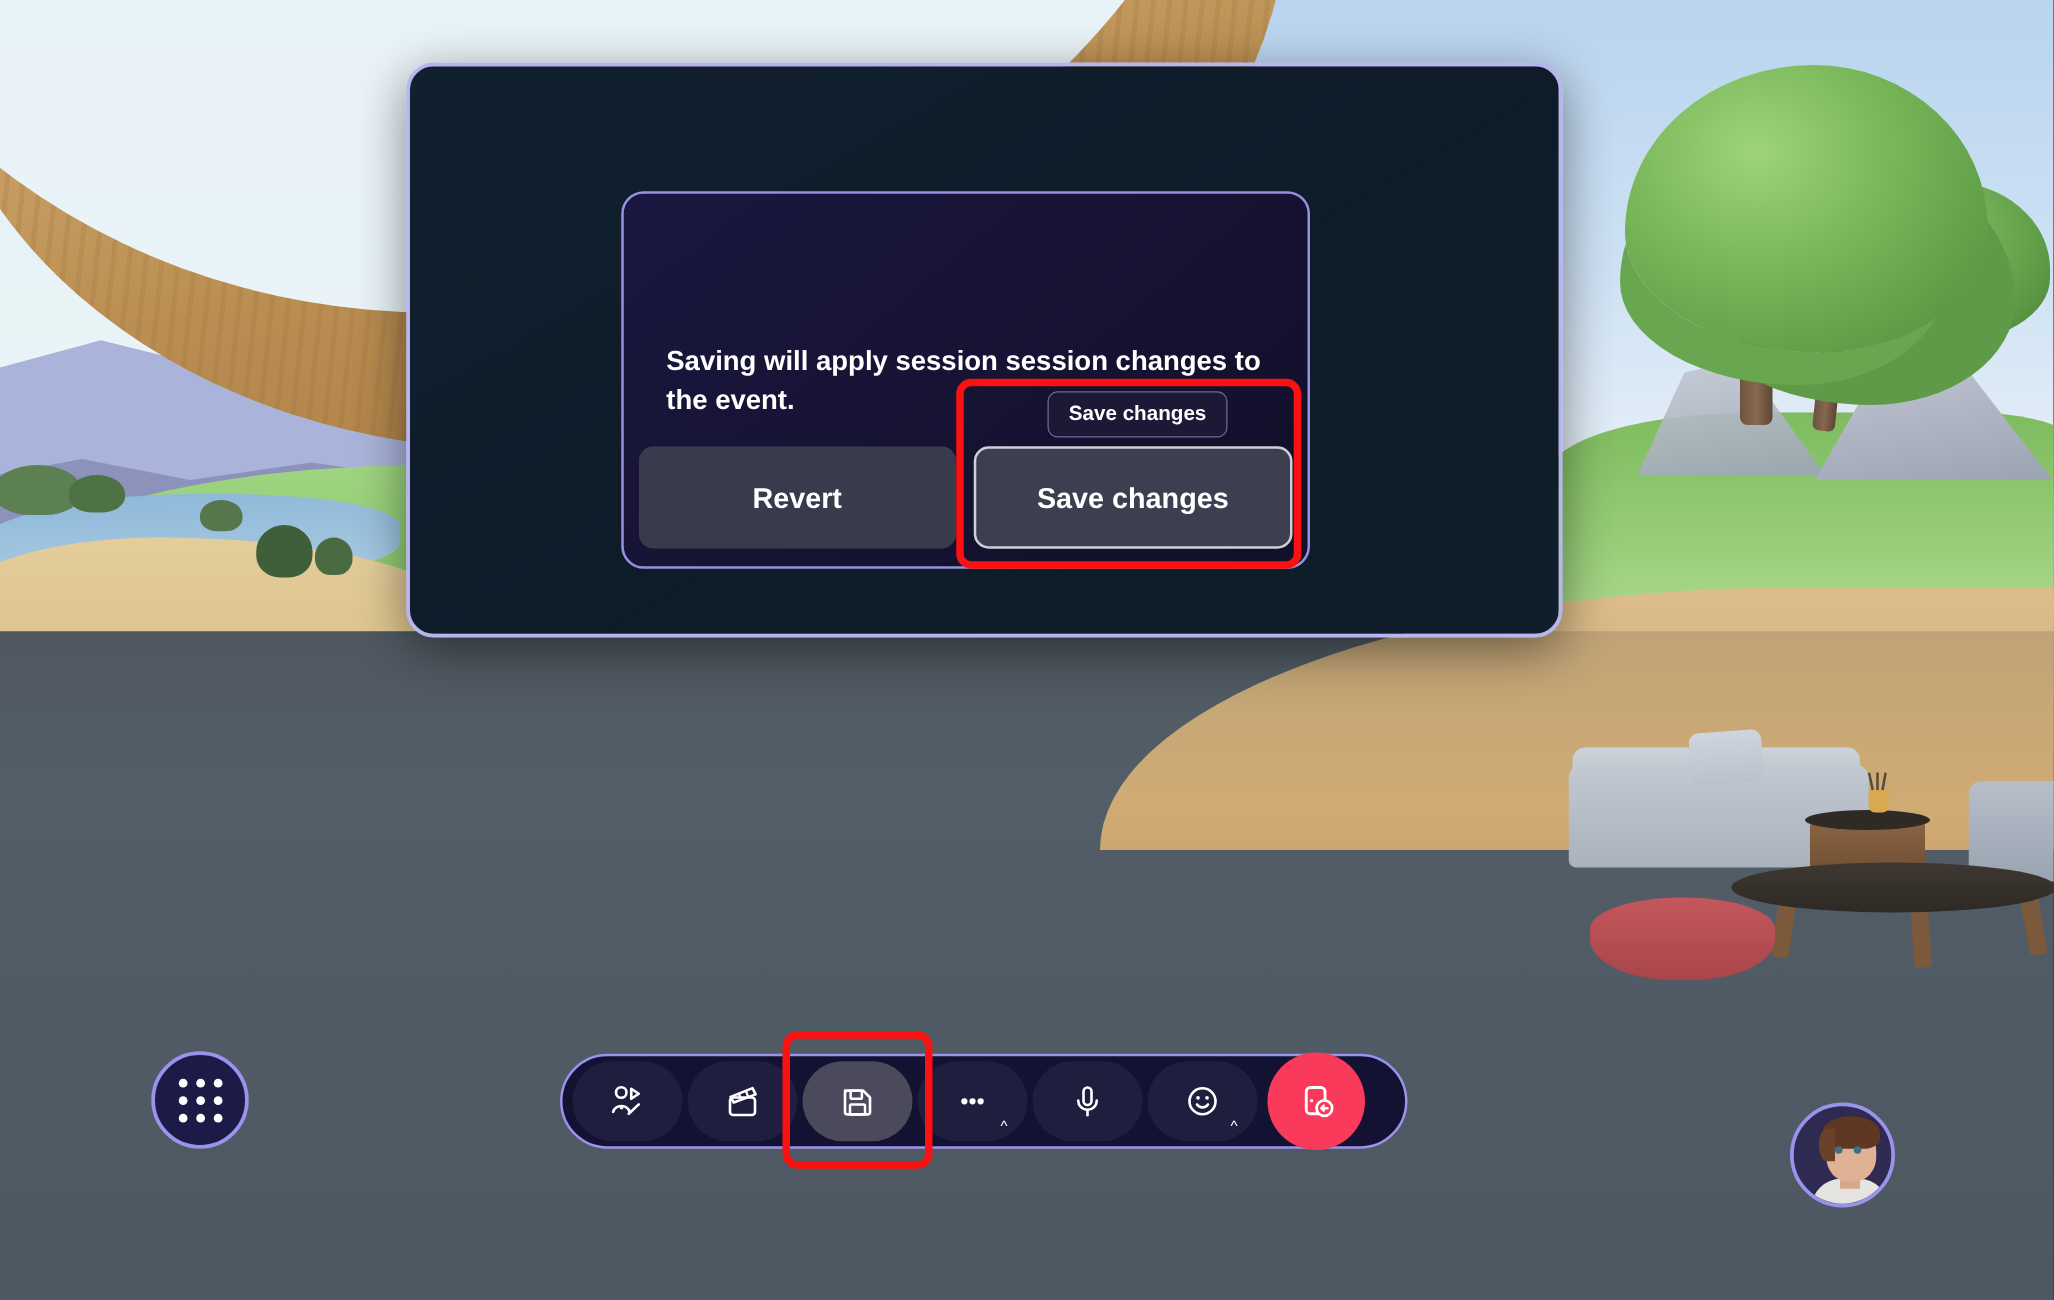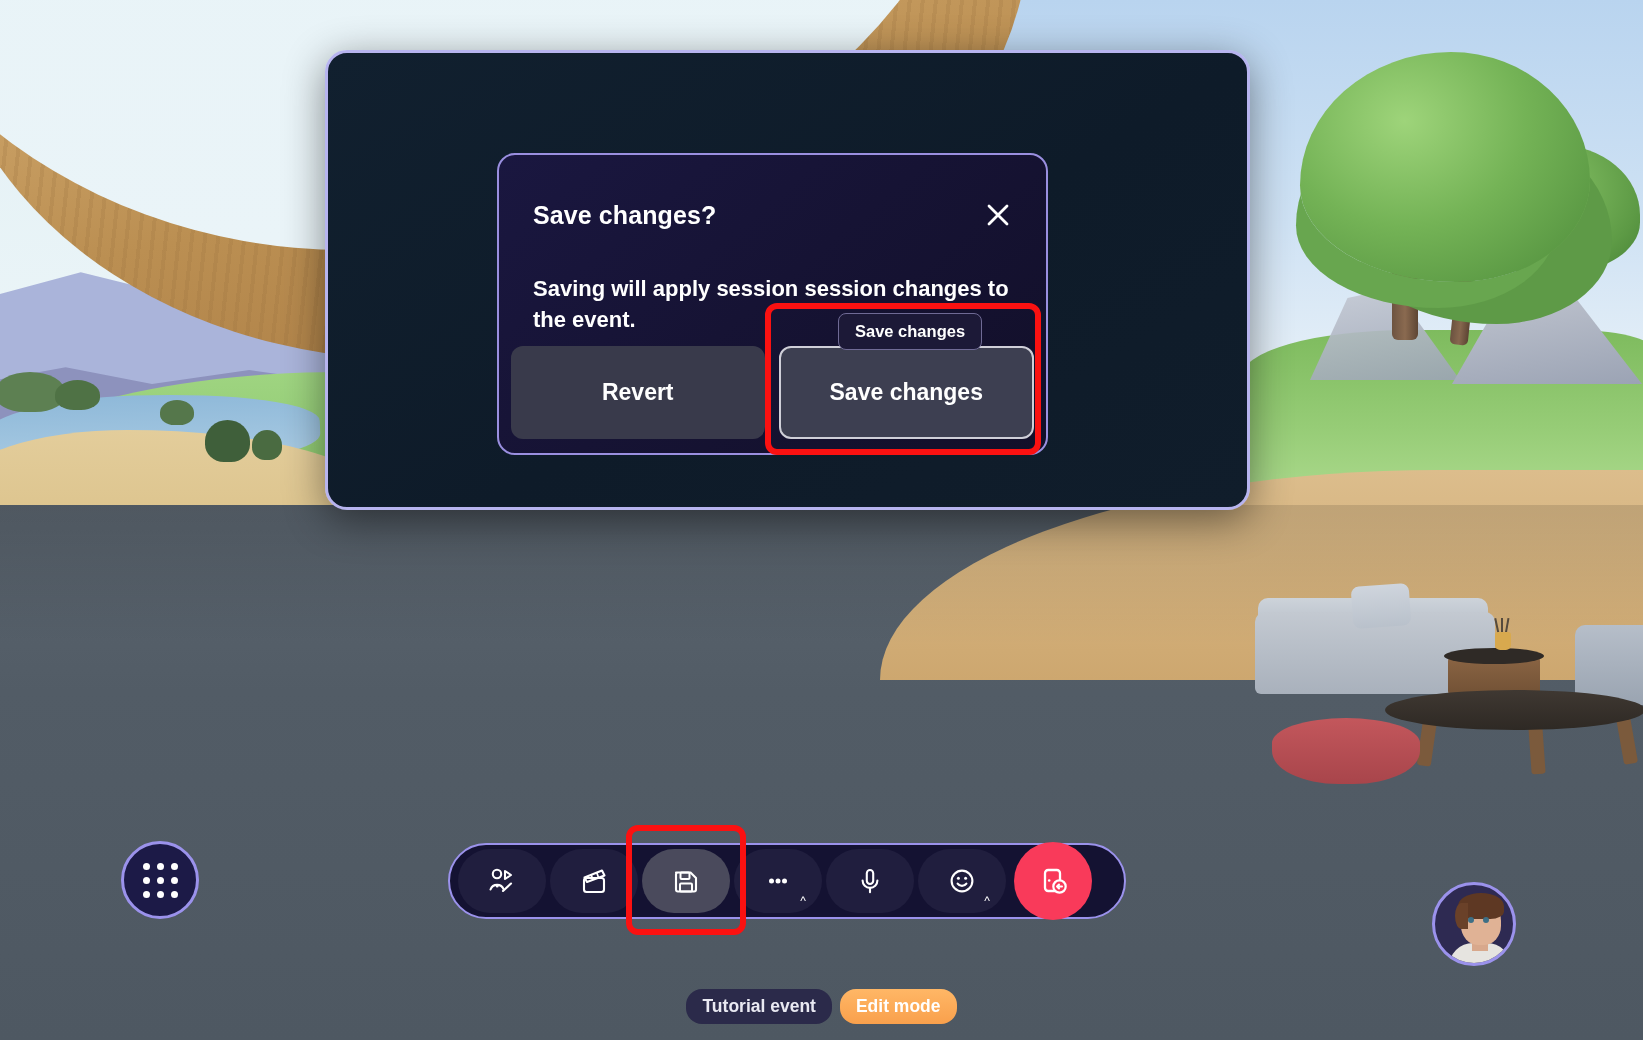--- a/index.html
+++ b/index.html
@@ -209,21 +209,21 @@
   .close-btn svg { display:block; }
   .dialog-body {
     position:absolute; left:34px; top:118px; width:480px;
     font-size:22px; font-weight:700; line-height:1.42; color:#fff;
   }
   .dialog-actions {
     position:absolute; left:12px; bottom:14px; right:12px;
     display:flex; gap:14px; justify-content:space-between;
   }
   .btn {
-    flex:1 1 0; height:93px; border-radius:12px;
+    flex:1 1 0; height:82px; border-radius:12px;
     background:#393a4b; border:1px solid transparent;
     color:#fff; font-size:23px; font-weight:700;
     display:flex; align-items:center; justify-content:center; cursor:pointer;
     font-family:"Liberation Sans", sans-serif;
   }
   .btn-primary { background:#3d3f51; border:2px solid #cfcfd8; }
 
   
   .tooltip {
     position:absolute; left:838px; top:313px;
@@ -344,28 +344,20 @@
     <div class="ottoman"></div>
 
     <div class="arch"></div>
     <div class="arch-in"></div>
   </div>
 
   <div class="outer-panel"></div>
 
   <div class="dialog">
 
-    <div class="dialog-header">
-      <div class="dialog-title">Save changes?</div>
-      <div class="close-btn">
-        <svg width="26" height="26" viewBox="0 0 26 26" aria-hidden="true">
-          <path d="M4 4 L22 22 M22 4 L4 22" stroke="#ffffff" stroke-width="2.8" stroke-linecap="round"></path>
-        </svg>
-      </div>
-    </div>
 
     <div class="dialog-body">Saving will apply session session changes to the event.</div>
 
     <div class="dialog-actions">
       <div class="btn">Revert</div>
       <div class="btn btn-primary">Save changes</div>
     </div>
   </div>
 
   <div class="tooltip">Save changes</div>
@@ -446,24 +438,20 @@
         <rect x="9" y="6" width="15" height="21" rx="3.2" fill="none" stroke="#fff" stroke-width="2.3"></rect>
         <circle cx="13.2" cy="16.5" r="1.3" fill="#fff"></circle>
         <circle cx="23.5" cy="22.5" r="6.2" fill="#f93a5a" stroke="#fff" stroke-width="2.2"></circle>
         <path d="M26 22.5 H21 M23 20.5 L21 22.5 L23 24.5" stroke="#fff" stroke-width="2" fill="none" stroke-linecap="round" stroke-linejoin="round"></path>
       </svg>
     </div>
   </div>
 
   <div class="redbox redbox-toolbar"></div>
 
-  <div class="badges">
-    <div class="badge badge-event">Tutorial event</div>
-    <div class="badge badge-mode">Edit mode</div>
-  </div>
 
   <div class="avatar">
     <div class="av-body"></div>
     <div class="av-neck"></div>
     <div class="av-head"></div>
     <div class="av-hair"></div>
     <div class="av-hair2"></div>
     <div class="av-eye l"></div>
     <div class="av-eye r"></div>
   </div>

